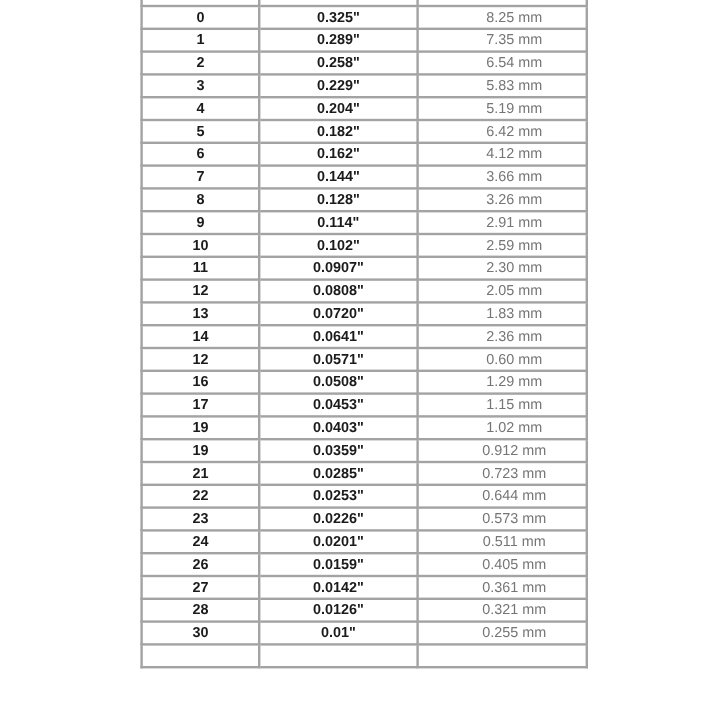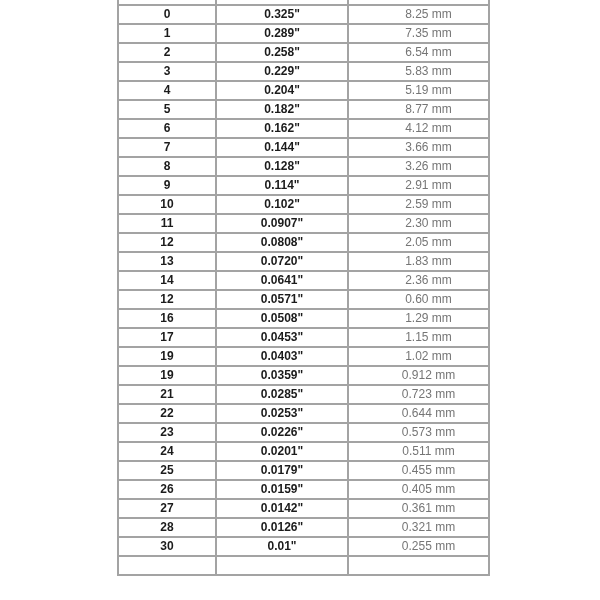--- a/index.html
+++ b/index.html
@@ -86,21 +86,21 @@
         <td class="mm-cell">5.83 mm</td>
       </tr>
       <tr>
         <td class="gauge-cell">4</td>
         <td class="inches-cell">0.204"</td>
         <td class="mm-cell">5.19 mm</td>
       </tr>
       <tr>
         <td class="gauge-cell">5</td>
         <td class="inches-cell">0.182"</td>
-        <td class="mm-cell">8.77 mm</td>
+        <td class="mm-cell">6.42 mm</td>
       </tr>
       <tr>
         <td class="gauge-cell">6</td>
         <td class="inches-cell">0.162"</td>
         <td class="mm-cell">4.12 mm</td>
       </tr>
       <tr>
         <td class="gauge-cell">7</td>
         <td class="inches-cell">0.144"</td>
         <td class="mm-cell">3.66 mm</td>
@@ -177,25 +177,20 @@
       </tr>
       <tr>
         <td class="gauge-cell">23</td>
         <td class="inches-cell">0.0226"</td>
         <td class="mm-cell">0.573 mm</td>
       </tr>
       <tr>
         <td class="gauge-cell">24</td>
         <td class="inches-cell">0.0201"</td>
         <td class="mm-cell">0.511 mm</td>
-      </tr>
-      <tr>
-        <td class="gauge-cell">25</td>
-        <td class="inches-cell">0.0179"</td>
-        <td class="mm-cell">0.455 mm</td>
       </tr>
       <tr>
         <td class="gauge-cell">26</td>
         <td class="inches-cell">0.0159"</td>
         <td class="mm-cell">0.405 mm</td>
       </tr>
       <tr>
         <td class="gauge-cell">27</td>
         <td class="inches-cell">0.0142"</td>
         <td class="mm-cell">0.361 mm</td>

